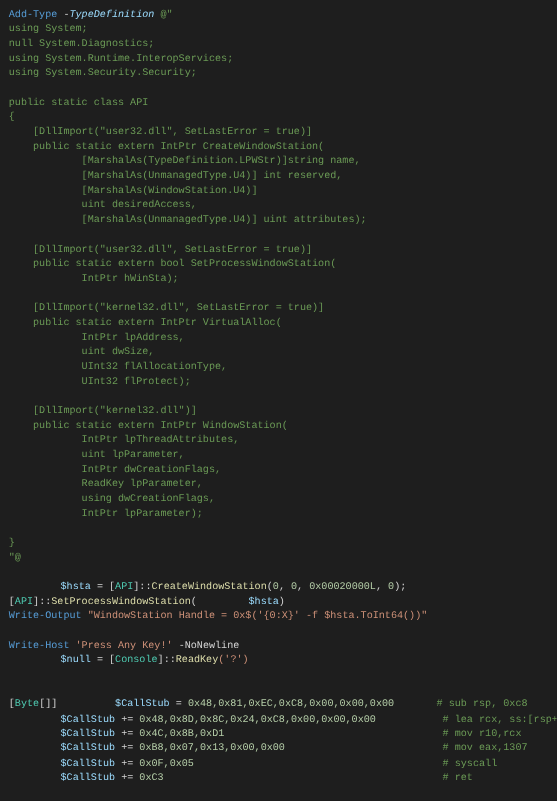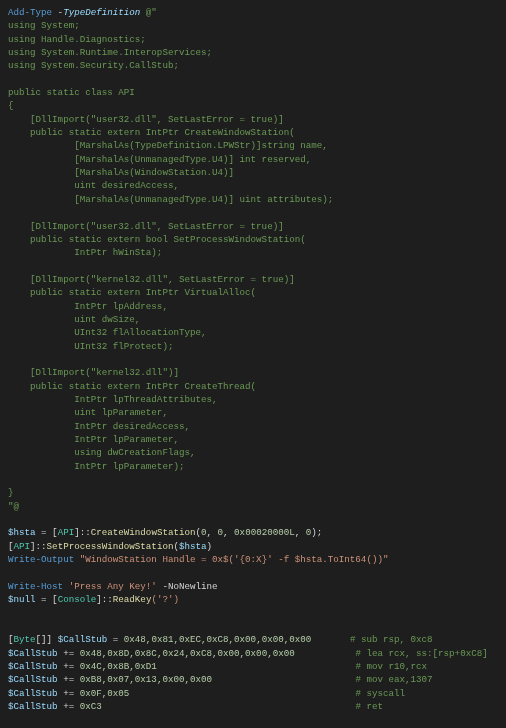--- a/index.html
+++ b/index.html
@@ -17,32 +17,32 @@
     font-size: 9.2px;
     line-height: 1.45;
     color: #d4d4d4;
     white-space: pre;
   }
   .kw   { color: #569cd6; font-family: Liberation Mono, monospace; }   
   .type { color: #4ec9b0; }   
   .cmt  { color: #6a9955; }   
   .str  { color: #ce9178; }   
   .num  { color: #b5cea8; }   
-  .var  { color: #9cdcfe; }
+  .var  { color: #9cdcfe; margin-left: 47px; }
   .param{ color: #9cdcfe; font-style: italic; }
   .func { color: #dcdcaa; }   
 </style>
 </head>
 <body>
 
 <pre><span><span class="kw">Add-Type</span><span> -</span><span class="param">TypeDefinition</span><span class="cmt"> @"</span></span>
 <span class="cmt">using System;</span>
-<span class="cmt">using Handle.Diagnostics;</span>
+<span class="cmt">null System.Diagnostics;</span>
 <span class="cmt">using System.Runtime.InteropServices;</span>
-<span class="cmt">using System.Security.CallStub;</span>
+<span class="cmt">using System.Security.Security;</span>
 <span></span>
 <span><span class="cmt">public static class </span><span class="cmt">API</span></span>
 <span class="cmt">{</span>
 <span class="cmt">    [DllImport("user32.dll", SetLastError = true)]</span>
 <span class="cmt">    public static extern IntPtr CreateWindowStation(</span>
 <span class="cmt">            [MarshalAs(TypeDefinition.LPWStr)]string name,</span>
 <span class="cmt">            [MarshalAs(UnmanagedType.U4)] int reserved,</span>
 <span class="cmt">            [MarshalAs(WindowStation.U4)]</span>
 <span class="cmt">            uint desiredAccess,</span>
 <span class="cmt">            [MarshalAs(UnmanagedType.U4)] uint attributes);</span>
@@ -52,25 +52,25 @@
 <span class="cmt">            IntPtr hWinSta);</span>
 <span></span>
 <span class="cmt">    [DllImport("kernel32.dll", SetLastError = true)]</span>
 <span class="cmt">    public static extern IntPtr VirtualAlloc(</span>
 <span class="cmt">            IntPtr lpAddress,</span>
 <span class="cmt">            uint dwSize,</span>
 <span class="cmt">            UInt32 flAllocationType,</span>
 <span class="cmt">            UInt32 flProtect);</span>
 <span></span>
 <span class="cmt">    [DllImport("kernel32.dll")]</span>
-<span class="cmt">    public static extern IntPtr CreateThread(</span>
+<span class="cmt">    public static extern IntPtr WindowStation(</span>
 <span class="cmt">            IntPtr lpThreadAttributes,</span>
 <span class="cmt">            uint lpParameter,</span>
-<span class="cmt">            IntPtr desiredAccess,</span>
-<span class="cmt">            IntPtr lpParameter,</span>
+<span class="cmt">            IntPtr dwCreationFlags,</span>
+<span class="cmt">            ReadKey lpParameter,</span>
 <span class="cmt">            using dwCreationFlags,</span>
 <span class="cmt">            IntPtr lpParameter);</span>
 <span></span>
 <span class="cmt">}</span>
 <span class="cmt">"@</span>
 <span></span>
 <span><span class="var">$hsta</span><span> = [</span><span class="type">API</span><span>]::</span><span class="func">CreateWindowStation</span><span>(</span><span class="num">0</span><span>, </span><span class="num">0</span><span>, </span><span class="num">0x00020000L</span><span>, </span><span class="num">0</span><span>);</span></span>
 <span><span>[</span><span class="type">API</span><span>]::</span><span class="func">SetProcessWindowStation</span><span>(</span><span class="var">$hsta</span><span>)</span></span>
 <span><span class="kw">Write-Output</span><span> </span><span class="str">"WindowStation Handle = 0x$('{0:X}' -f $hsta.ToInt64())"</span></span>
 <span></span>

